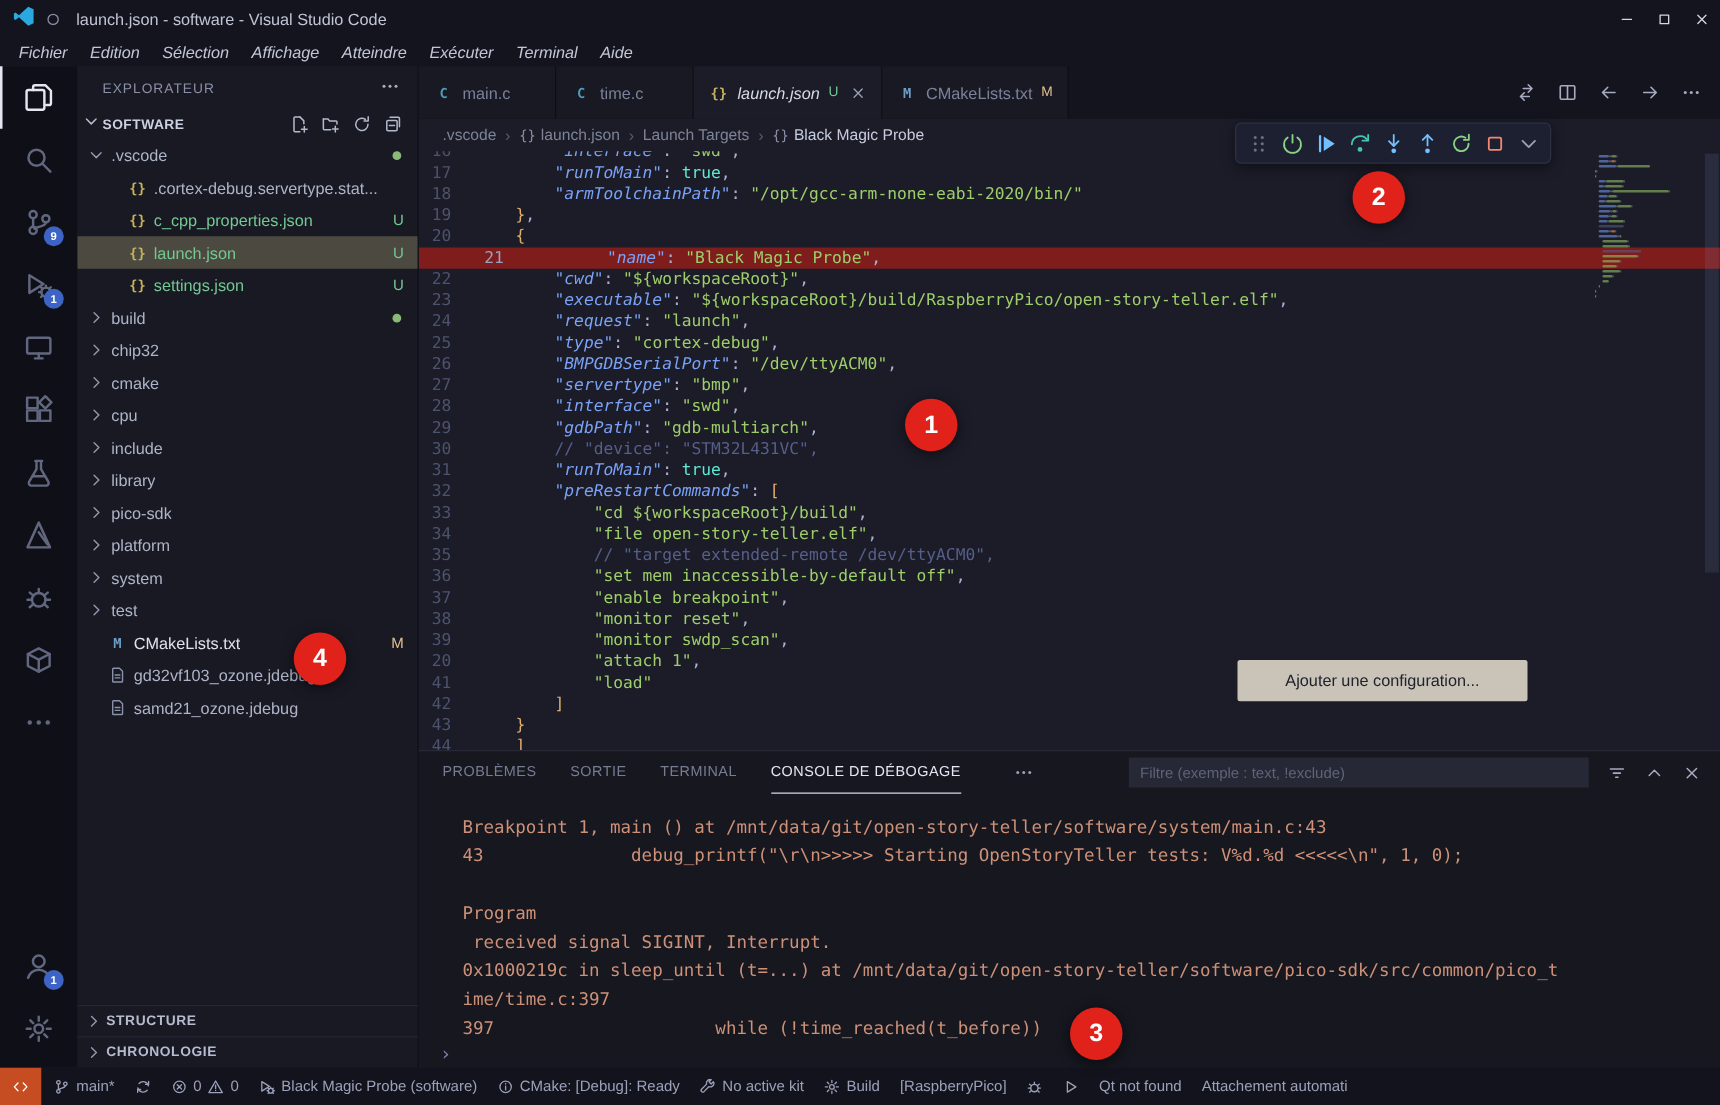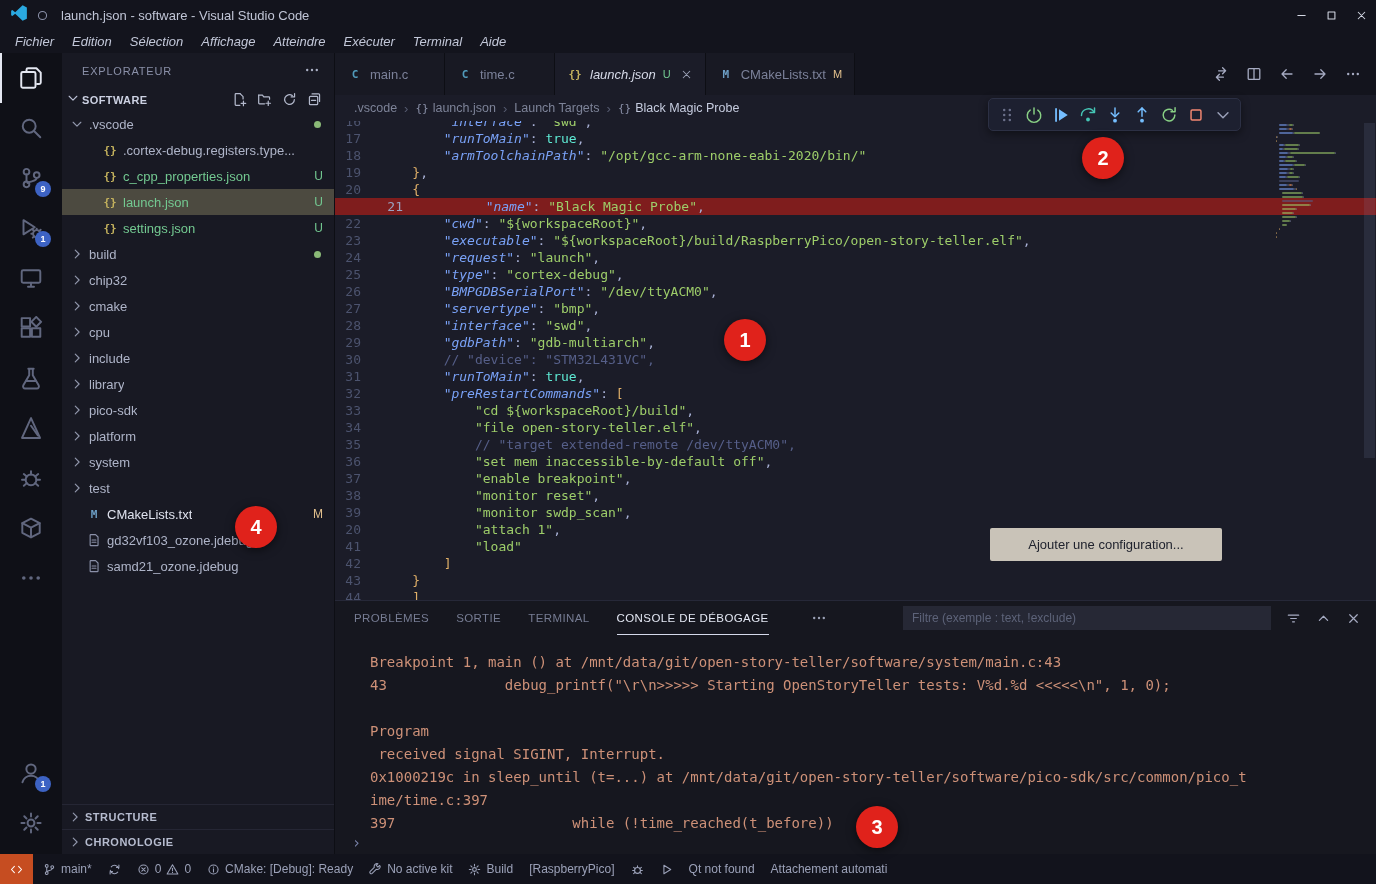--- a/index.html
+++ b/index.html
@@ -353,21 +353,21 @@
                   <path d="M3.6 6l4.4 4.4L12.4 6"></path>
                 </svg>
               </span>
             </span>
             <span class="tree-label">.vscode</span>
             <span class="git-dot"></span>
           </div>
           <div class="tree-row">
             <span style="width:40px;flex:0 0 auto"></span>
             <span class="fi fi-json">{}</span>
-            <span class="tree-label">.cortex-debug.registers.type...</span>
+            <span class="tree-label">.cortex-debug.servertype.stat...</span>
           </div>
           <div class="tree-row st-untracked">
             <span style="width:40px;flex:0 0 auto"></span>
             <span class="fi fi-json">{}</span>
             <span class="tree-label">c_cpp_properties.json</span>
             <span class="badge-letter badge-U">U</span>
           </div>
           <div class="tree-row selected st-untracked">
             <span style="width:40px;flex:0 0 auto"></span>
             <span class="fi fi-json">{}</span>
@@ -913,20 +913,30 @@
             <path d="M8 2.2L1.4 13.6h13.2z"></path>
             <path d="M8 6.4v3.2"></path>
             <circle cx="8" cy="11.6" r=".7" fill="currentColor" stroke="none"></circle>
           </svg>
         </span>
         <span>0</span>
       </div>
       <div class="status-item">
         <span class="ic">
           <svg width="13" height="13" viewBox="0 0 16 16" fill="none" stroke="currentColor" stroke-width="1.3" stroke-linecap="round" stroke-linejoin="round">
+            <path d="M3 2.8l7.5 4.7L3 12.2z"></path>
+            <circle cx="11.8" cy="11.8" r="2.4"></circle>
+            <path d="M11.8 9.4v-1M9.4 11.8h-1.2M14.2 11.8h1.2M10.1 10.1l-.9-.9M13.5 10.1l.9-.9M10.1 13.5l-.9.9M13.5 13.5l.9.9"></path>
+          </svg>
+        </span>
+        <span>Black Magic Probe (software)</span>
+      </div>
+      <div class="status-item">
+        <span class="ic">
+          <svg width="13" height="13" viewBox="0 0 16 16" fill="none" stroke="currentColor" stroke-width="1.3" stroke-linecap="round" stroke-linejoin="round">
             <circle cx="8" cy="8" r="5.6"></circle>
             <path d="M8 7.2V11"></path>
             <circle cx="8" cy="5" r=".8" fill="currentColor" stroke="none"></circle>
           </svg>
         </span>
         <span>CMake: [Debug]: Ready</span>
       </div>
       <div class="status-item">
         <span class="ic">
           <svg width="13" height="13" viewBox="0 0 16 16" fill="none" stroke="currentColor" stroke-width="1.3" stroke-linecap="round" stroke-linejoin="round">

